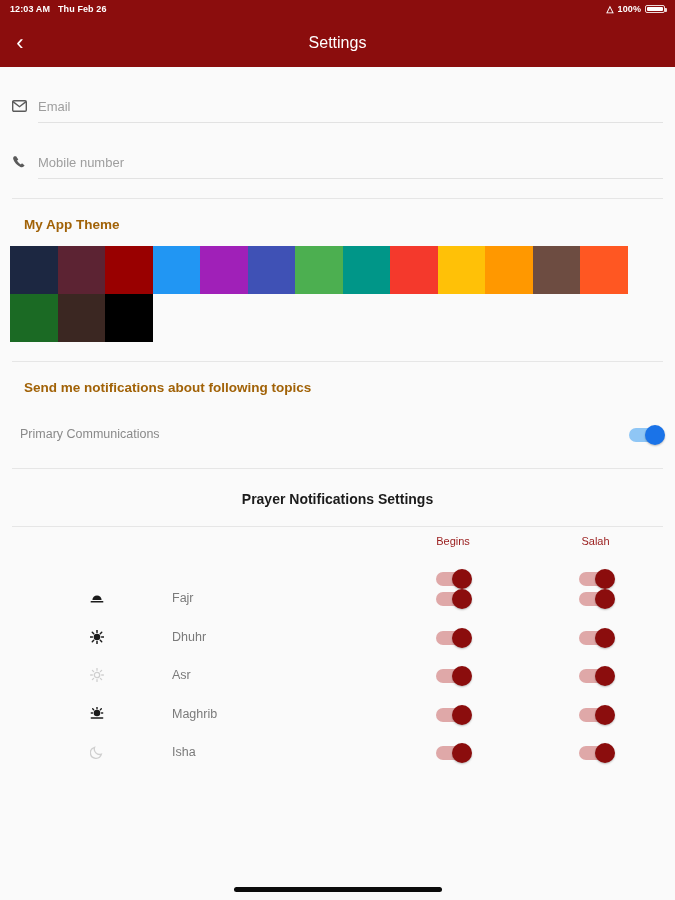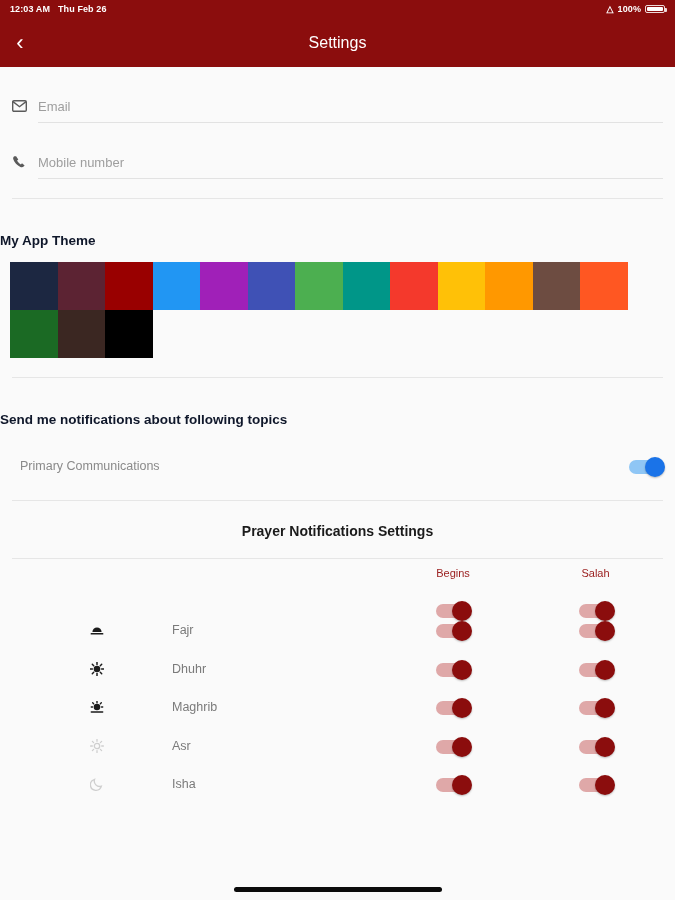--- a/index.html
+++ b/index.html
@@ -131,23 +131,23 @@
   .divider {
     height: 1px;
     background: #e6e6e6;
     margin: 19px 12px 0 12px;
   }
 
   
   .section-title {
     font-size: 13.5px;
     font-weight: bold;
-    color: #0f172a;
-    padding: 0 0;
-    margin-top: 34px;
+    color: #a16207;
+    padding: 0 24px;
+    margin-top: 18px;
   }
 
   
   .swatch-grid {
     display: flex;
     flex-wrap: wrap;
     width: 618px;
     margin: 14px 0 0 10px;
   }
   .swatch {
@@ -397,60 +397,60 @@
                 <line x1="11.7" y1="2.3" x2="10.3" y2="3.7"></line>
                 <line x1="3.7" y1="10.3" x2="2.3" y2="11.7"></line>
               </g>
             </svg>
           </div>
           <div class="col-name prayer-name">Dhuhr</div>
           <div class="col-begins"><span class="toggle red on"><span class="knob"></span></span></div>
           <div class="col-salah"><span class="toggle red on"><span class="knob"></span></span></div>
         </div>
         <div class="prayer-row">
+          <div class="col-icon prayer-icon faint">
+            <svg width="14" height="14" viewBox="0 0 14 14">
+              <circle cx="7" cy="7" r="2.7" fill="none" stroke="currentColor" stroke-width="1.3"></circle>
+              <g stroke="currentColor" stroke-width="1.3" stroke-linecap="round">
+                <line x1="7" y1="0.6" x2="7" y2="2.3"></line>
+                <line x1="7" y1="11.7" x2="7" y2="13.4"></line>
+                <line x1="0.6" y1="7" x2="2.3" y2="7"></line>
+                <line x1="11.7" y1="7" x2="13.4" y2="7"></line>
+                <line x1="2.4" y1="2.4" x2="3.6" y2="3.6"></line>
+                <line x1="10.4" y1="10.4" x2="11.6" y2="11.6"></line>
+                <line x1="11.6" y1="2.4" x2="10.4" y2="3.6"></line>
+                <line x1="3.6" y1="10.4" x2="2.4" y2="11.6"></line>
+              </g>
+            </svg>
+          </div>
+          <div class="col-name prayer-name">Asr</div>
+          <div class="col-begins"><span class="toggle red on"><span class="knob"></span></span></div>
+          <div class="col-salah"><span class="toggle red on"><span class="knob"></span></span></div>
+        </div>
+        <div class="prayer-row">
           <div class="col-icon prayer-icon">
             <svg width="14" height="13" viewBox="0 0 14 13">
               <circle cx="7" cy="6" r="3.3" fill="currentColor"></circle>
               <g stroke="currentColor" stroke-width="1.4" stroke-linecap="round">
                 <line x1="7" y1="0.5" x2="7" y2="1.8"></line>
                 <line x1="1.3" y1="6" x2="2.5" y2="6"></line>
                 <line x1="11.5" y1="6" x2="12.7" y2="6"></line>
                 <line x1="2.7" y1="1.8" x2="3.6" y2="2.7"></line>
                 <line x1="11.3" y1="1.8" x2="10.4" y2="2.7"></line>
               </g>
               <rect x="0.6" y="10.2" width="12.8" height="1.5" rx="0.7" fill="currentColor"></rect>
             </svg>
           </div>
           <div class="col-name prayer-name">Maghrib</div>
           <div class="col-begins"><span class="toggle red on"><span class="knob"></span></span></div>
           <div class="col-salah"><span class="toggle red on"><span class="knob"></span></span></div>
         </div>
         <div class="prayer-row">
           <div class="col-icon prayer-icon faint">
             <svg width="14" height="14" viewBox="0 0 14 14">
-              <circle cx="7" cy="7" r="2.7" fill="none" stroke="currentColor" stroke-width="1.3"></circle>
-              <g stroke="currentColor" stroke-width="1.3" stroke-linecap="round">
-                <line x1="7" y1="0.6" x2="7" y2="2.3"></line>
-                <line x1="7" y1="11.7" x2="7" y2="13.4"></line>
-                <line x1="0.6" y1="7" x2="2.3" y2="7"></line>
-                <line x1="11.7" y1="7" x2="13.4" y2="7"></line>
-                <line x1="2.4" y1="2.4" x2="3.6" y2="3.6"></line>
-                <line x1="10.4" y1="10.4" x2="11.6" y2="11.6"></line>
-                <line x1="11.6" y1="2.4" x2="10.4" y2="3.6"></line>
-                <line x1="3.6" y1="10.4" x2="2.4" y2="11.6"></line>
-              </g>
-            </svg>
-          </div>
-          <div class="col-name prayer-name">Asr</div>
-          <div class="col-begins"><span class="toggle red on"><span class="knob"></span></span></div>
-          <div class="col-salah"><span class="toggle red on"><span class="knob"></span></span></div>
-        </div>
-        <div class="prayer-row">
-          <div class="col-icon prayer-icon faint">
-            <svg width="14" height="14" viewBox="0 0 14 14">
               <path d="M11.4 9.2 A5.4 5.4 0 0 1 4.6 2.3 A5.6 5.6 0 1 0 11.4 9.2 Z" fill="none" stroke="currentColor" stroke-width="1.3"></path>
             </svg>
           </div>
           <div class="col-name prayer-name">Isha</div>
           <div class="col-begins"><span class="toggle red on"><span class="knob"></span></span></div>
           <div class="col-salah"><span class="toggle red on"><span class="knob"></span></span></div>
         </div>
       </div>
   </div>
 

